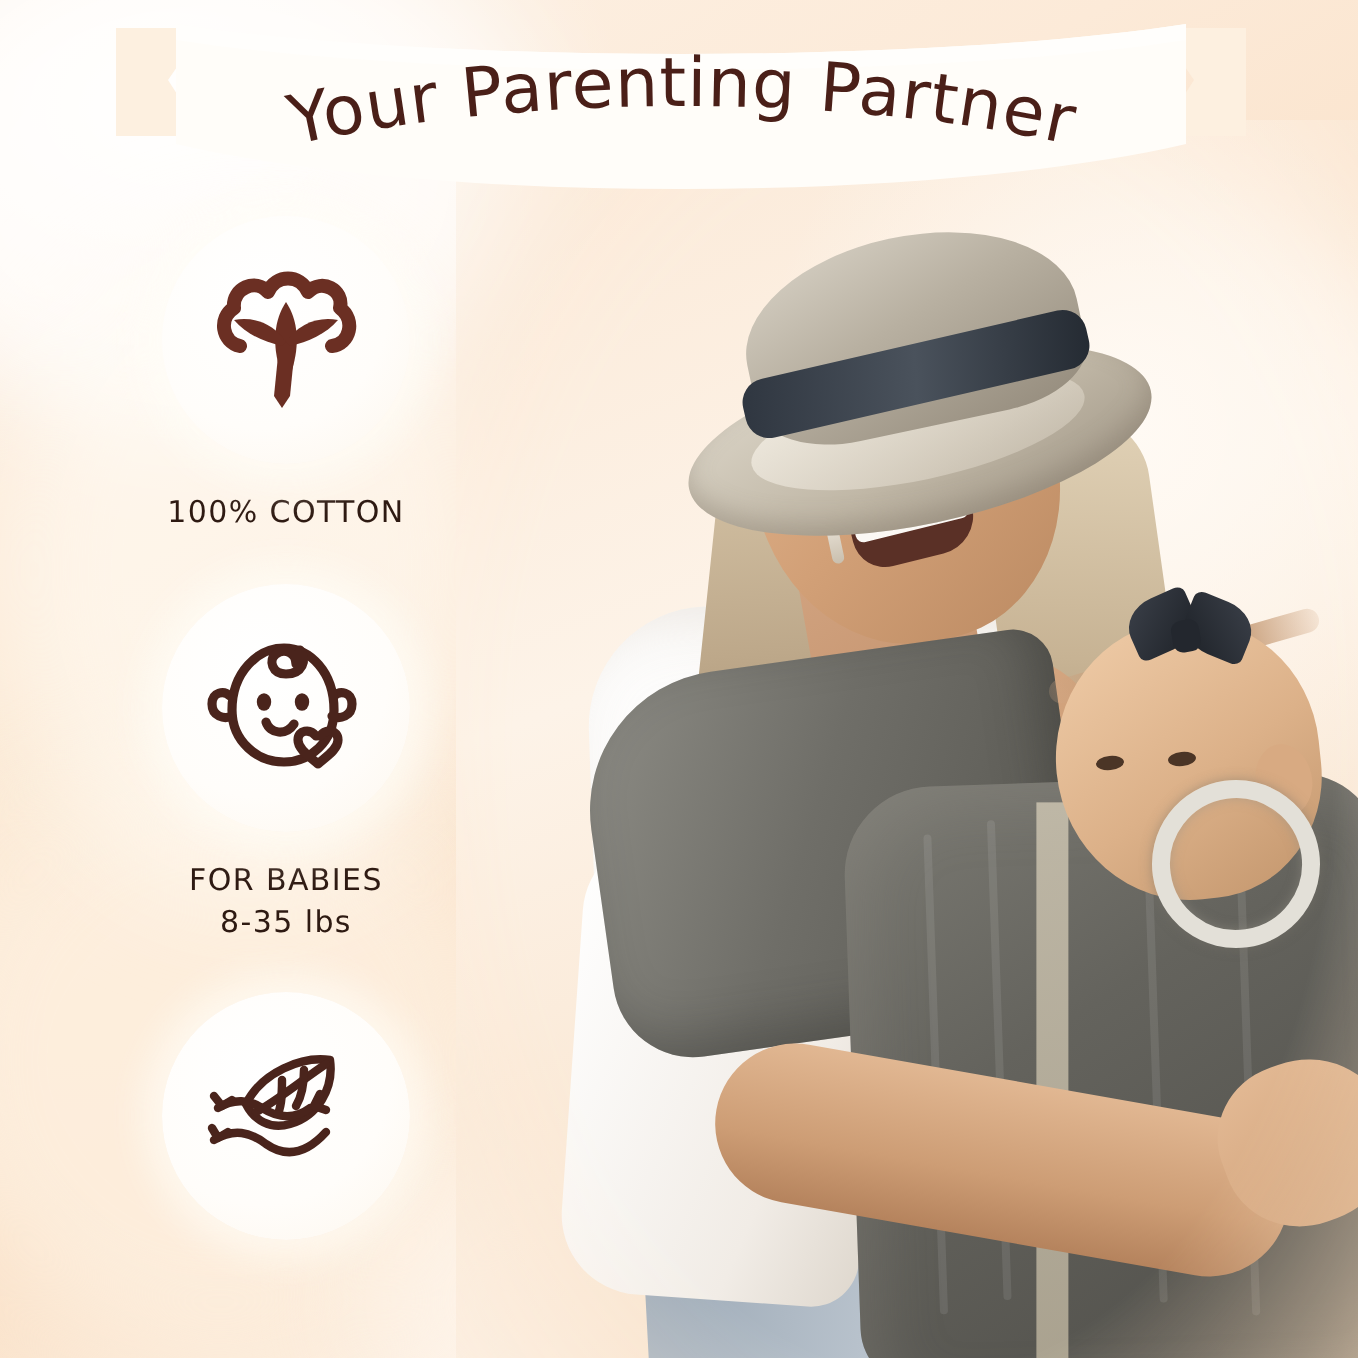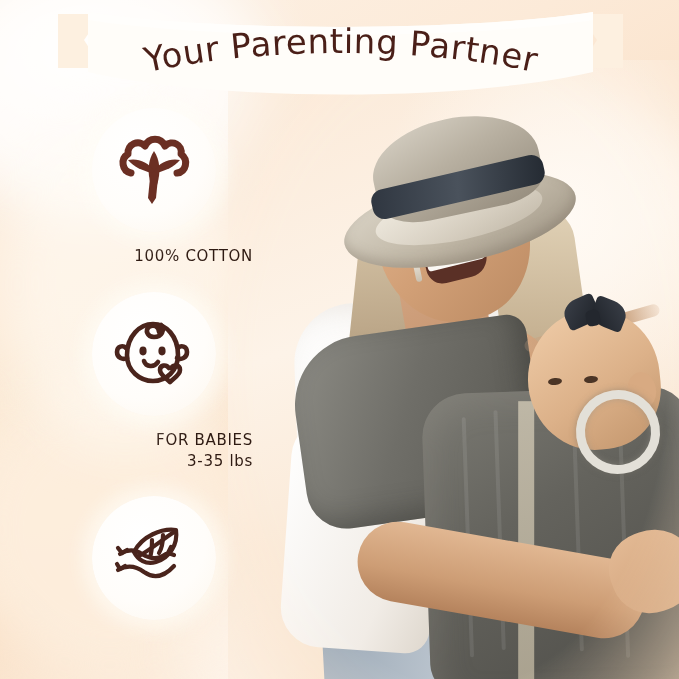--- a/index.html
+++ b/index.html
@@ -280,23 +280,23 @@
   }
 
   
   .features {
     position: absolute;
     left: 40px; top: 108px;
     width: 198px;
   }
   .feature {
     position: absolute;
-    left: 15px;
+    left: 4px;
     width: 198px;
-    text-align: right;
+    text-align: center;
   }
   .feature-1 { top: 0px; }
   .feature-2 { top: 184px; }
   .feature-3 { top: 388px; }
 
   .icon-circle {
     position: relative;
     width: 124px; height: 124px;
     margin: 0 auto;
     border-radius: 50%;
@@ -431,21 +431,21 @@
             <path d="M35,46 C37,52 45,53 49,47"></path>
             <path d="M60,53 C57,49 51,50 51,55 C51,60 58,64 61,67 C64,64 71,60 71,55 C71,50 65,49 62,53"></path>
           </g>
           <g fill="#4a241c">
             <ellipse cx="34" cy="36" rx="3.6" ry="4.4"></ellipse>
             <ellipse cx="53" cy="36" rx="3.6" ry="4.4"></ellipse>
           </g>
         </svg>
       </div>
       <div class="feature-label">FOR BABIES
-3-35 lbs</div>
+8-35 lbs</div>
     </div>
 
     <div class="feature feature-3">
       <div class="icon-circle">
         <svg width="92" height="76" viewBox="0 0 92 76">
           <g fill="none" stroke="#4a241c" stroke-width="4.2" stroke-linecap="round" stroke-linejoin="round">
             <path d="M26,32 C34,16 54,8 68,10 C70,24 62,38 48,42 C38,45 30,40 26,32 Z"></path>
             <path d="M66,12 C54,20 42,30 31,36"></path>
             <path d="M44,20 C44,26 44,32 42,37"></path>
             <path d="M55,15 C55,22 54,28 51,33"></path>

